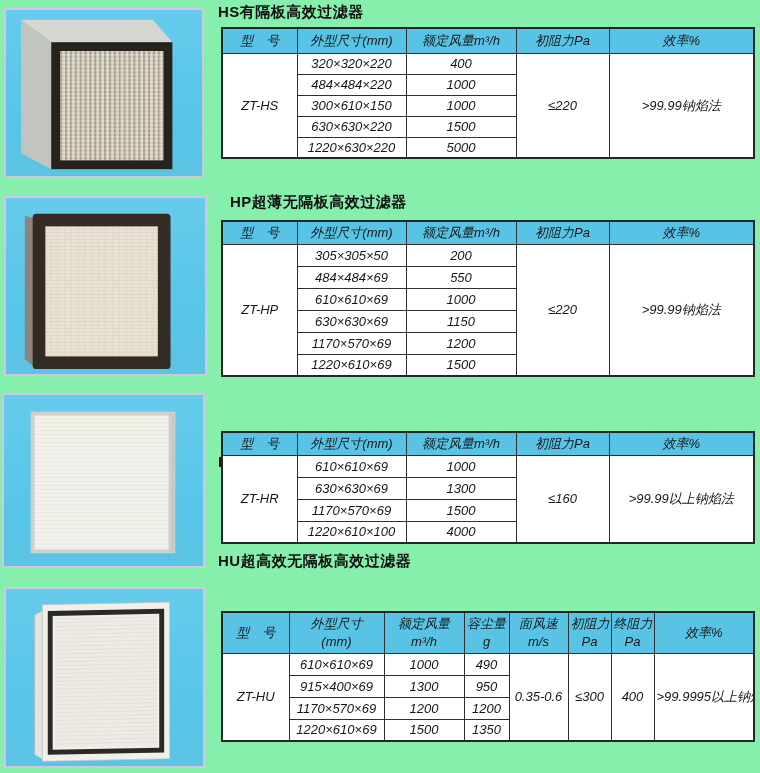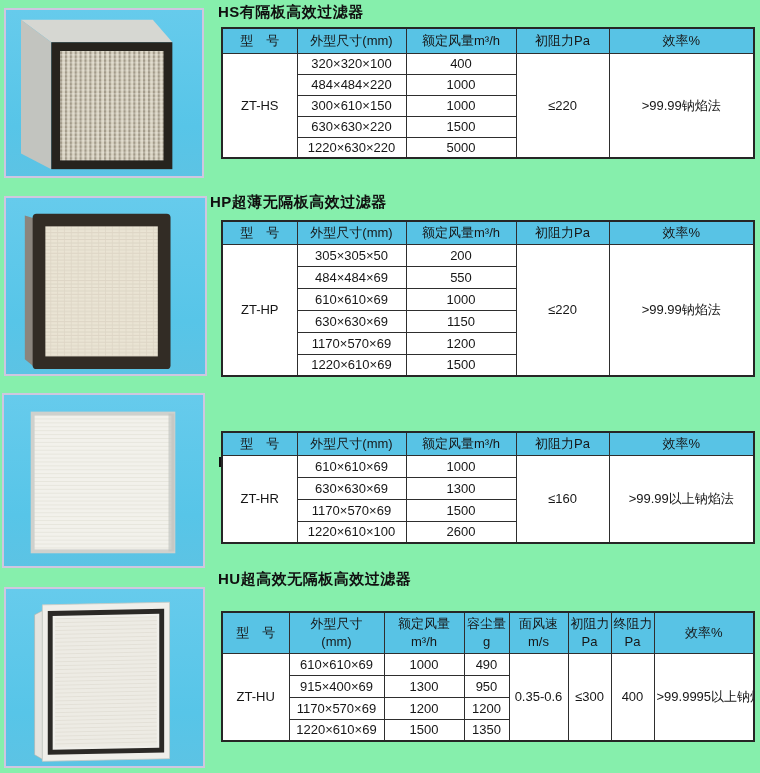--- a/index.html
+++ b/index.html
@@ -23,21 +23,21 @@
   
   .sec-title{
     position:absolute;margin:0;
     font-size:15px;font-weight:bold;color:#101010;
     letter-spacing:0.5px;white-space:pre;
   }
 
   
   table.spec{
     position:absolute;border-collapse:collapse;table-layout:fixed;
-    background:#fff;border:2px solid #262626;
+    background:#fff;border:2px solid #262626;font-style:italic;
   }
   table.spec th,table.spec td{
     border:1px solid #2e2e2e;
     text-align:center;vertical-align:middle;
     padding:0 2px;font-size:13px;font-weight:normal;
     white-space:pre;overflow:hidden;
   }
   table.spec thead th{background:#58c3e5;}
   .h2l span{display:block;line-height:1.4;}
   td.eff{white-space:normal;line-height:1.5;padding:0 9px;}
@@ -52,23 +52,23 @@
 
   .t3{left:221px;top:431px;width:532px;}
   .t3 thead tr{height:23px;}
   .t3 tbody tr{height:22px;}
 
   .t4{left:221px;top:611px;width:532px;}
   .t4 thead tr{height:41px;}
   .t4 tbody tr{height:22px;}
 
   #title1{left:218px;top:3px;}
-  #title2{left:210px;top:193px;}
+  #title2{left:230px;top:193px;}
   #title3{left:218px;top:405px;margin-top:48px;}
-  #title4{left:218px;top:570px;}
+  #title4{left:218px;top:552px;}
 
   #photo1{left:4px;top:8px;width:200px;height:170px;}
   #photo2{left:4px;top:196px;width:203px;height:180px;}
   #photo3{left:2px;top:393px;width:203px;height:175px;}
   #photo4{left:4px;top:587px;width:201px;height:181px;}
 </style>
 </head>
 <body>
 
 <div class="page">
@@ -103,21 +103,21 @@
           <th>型　号</th>
           <th>外型尺寸(mm)</th>
           <th>额定风量m³/h</th>
           <th>初阻力Pa</th>
           <th>效率%</th>
         </tr>
       </thead>
       <tbody>
         <tr>
           <td rowspan="5">ZT-HS</td>
-          <td>320×320×100</td>
+          <td>320×320×220</td>
           <td>400</td>
           <td rowspan="5">≤220</td>
           <td rowspan="5" class="eff">&gt;99.99钠焰法</td>
         </tr>
         <tr>
           <td>484×484×220</td>
           <td>1000</td>
         </tr>
         <tr>
           <td>300×610×150</td>
@@ -243,21 +243,21 @@
         <tr>
           <td>630×630×69</td>
           <td>1300</td>
         </tr>
         <tr>
           <td>1170×570×69</td>
           <td>1500</td>
         </tr>
         <tr>
           <td>1220×610×100</td>
-          <td>2600</td>
+          <td>4000</td>
         </tr>
       </tbody>
     </table>
   </section>
 
   <section>
     <div class="photo" id="photo4">
       <svg viewBox="0 0 201 181">
         <defs>
           <pattern id="pm4" width="8" height="8" patternUnits="userSpaceOnUse">

